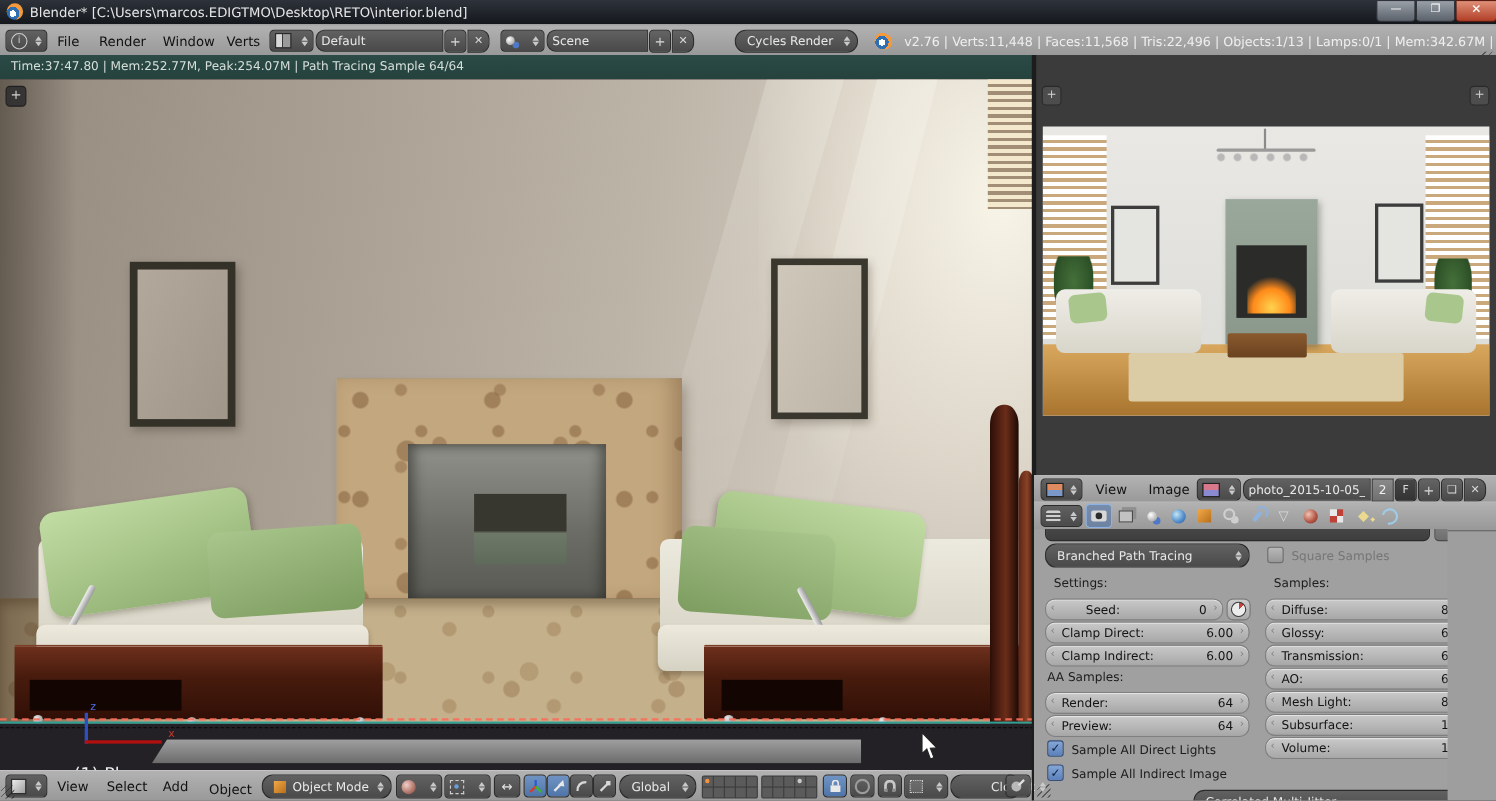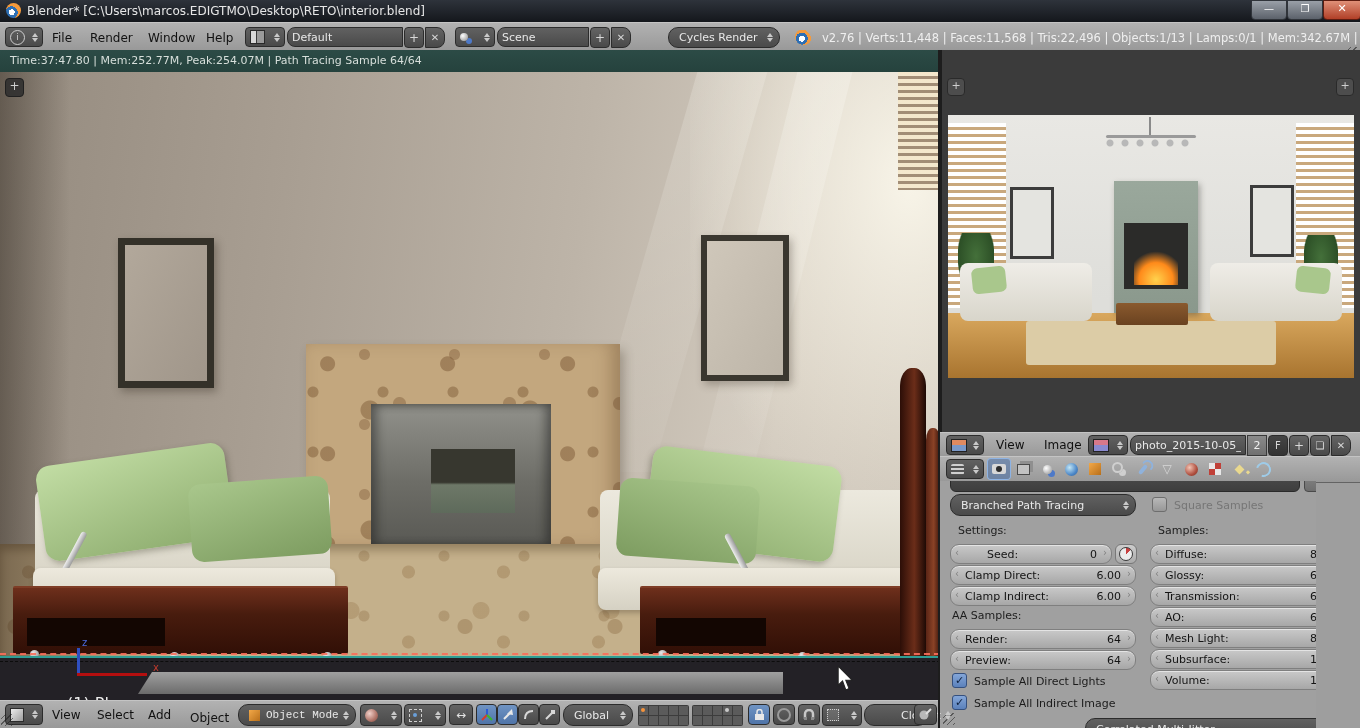--- a/index.html
+++ b/index.html
@@ -64,21 +64,21 @@
   </div>
 
   <div class="hdrbar" style="left:0;top:22px;width:1360px;height:28px;">
     <div class="db" style="left:5px;top:4px;width:38px;height:20px;">
       <span style="width:13px;height:13px;border-radius:50%;border:1px solid #cfcfcf;color:#cfcfcf;font-size:9px;line-height:12px;text-align:center;">i</span>
       <span class="ud"></span>
     </div>
     <span class="mn" style="left:52px;top:8px;">File</span>
     <span class="mn" style="left:90px;top:8px;">Render</span>
     <span class="mn" style="left:148px;top:8px;">Window</span>
-    <span class="mn" style="left:206px;top:8px;">Help</span>
+    <span class="mn" style="left:206px;top:8px;">Verts</span>
     <div class="db" style="left:245px;top:4px;width:40px;height:20px;">
       <span style="width:13px;height:12px;background:linear-gradient(90deg,#d8d8d8 0 5px,#3a3a3a 5px 6px,#9a9a9a 6px);border:1px solid #2a2a2a;"></span>
       <span class="ud"></span>
     </div>
     <div class="db" style="left:287px;top:4px;width:116px;height:20px;border-radius:8px 0 0 8px;">
       <span>Default</span>
     </div>
     <div class="sq g-plus" style="left:404px;top:4px;"></div>
     <div class="sq g-x" style="left:425px;top:4px;border-radius:0 8px 8px 0;"></div>
     <div class="db" style="left:455px;top:4px;width:40px;height:20px;">
@@ -370,21 +370,21 @@
 
   <div class="hdrbar" style="left:0;top:700px;width:940px;height:28px;">
     <div class="db" style="left:5px;top:3px;width:38px;height:21px;">
       <span style="width:12px;height:12px;background:linear-gradient(135deg,#ededed,#9d9d9d);border:1px solid #2c2c2c;"></span>
       <span class="ud"></span>
     </div>
     <span class="mn" style="left:52px;top:7px;">View</span>
     <span class="mn" style="left:97px;top:7px;">Select</span>
     <span class="mn" style="left:148px;top:7px;">Add</span>
     <span class="mn" style="left:190px;top:10px;">Object</span>
-    <div class="db dd" style="left:238px;top:3px;width:118px;height:22px;font-family:Liberation Mono, monospace;">
+    <div class="db dd" style="left:238px;top:3px;width:118px;height:22px;">
       <span style="width:11px;height:11px;background:linear-gradient(135deg,#f2a848,#b86f1a);margin-right:6px;"></span>
       <span>Object Mode</span>
       <span class="ud"></span>
     </div>
     <div class="db" style="left:360px;top:3px;width:42px;height:22px;">
       <span style="width:13px;height:13px;border-radius:50%;background:radial-gradient(circle at 35% 35%,#f0cfc8,#b07468 60%,#7a4a40);"></span>
       <span class="ud"></span>
     </div>
     <div class="db" style="left:404px;top:3px;width:42px;height:22px;">
       <span style="width:11px;height:11px;border:1px dashed #cfcfcf;position:relative;">

